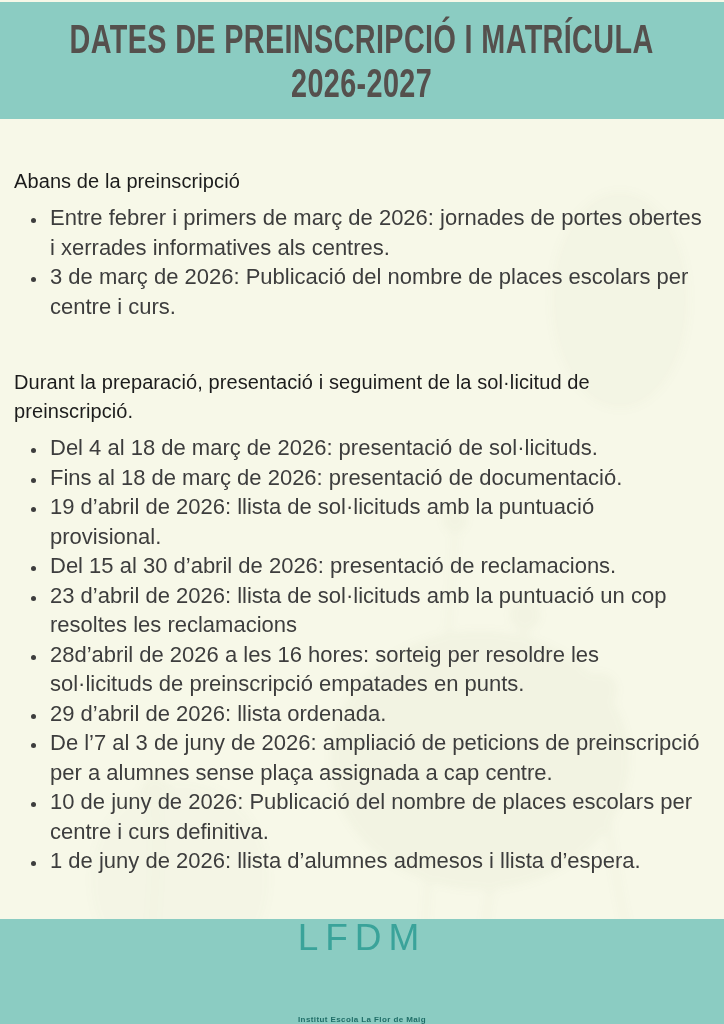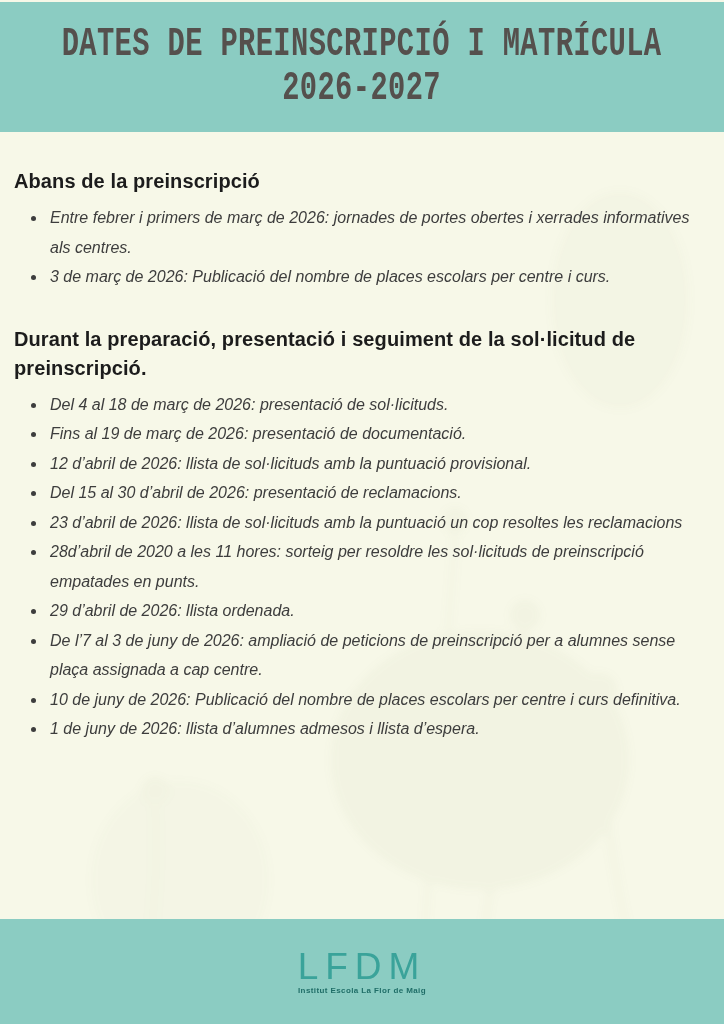--- a/index.html
+++ b/index.html
@@ -27,80 +27,78 @@
     pointer-events: none;
     filter: blur(5px);
     opacity: 0.55;
     z-index: 0;
   }
 
   
   .header-band {
     position: absolute;
     top: 2px; left: 0; right: 0;
-    height: 130px;
+    height: 117px;
     background: var(--band);
     display: flex;
     align-items: center;
     justify-content: center;
     z-index: 1;
-    font-family: Liberation Mono, monospace;
   }
   .poster-title {
     color: var(--title);
     font-weight: bold;
     font-size: 40px;
     line-height: 44px;
     text-align: center;
     letter-spacing: 0.5px;
     transform: scaleX(0.72);
     transform-origin: center;
     white-space: nowrap;
   }
 
   
   .content {
     position: absolute;
     top: 135px; left: 0; right: 0; bottom: 105px;
     padding: 32px 18px 0 14px;
     z-index: 1;
   }
-  section.sec + section.sec { margin-top: 33px; }
+  section.sec + section.sec { margin-top: 47px; }
   h2 {
     color: var(--heading);
     font-size: 20px;
     line-height: 29px;
-    font-weight: bold;
+    font-weight: normal;
     margin: 0 0 7px 0;
     letter-spacing: 0.1px;
   }
   ul.date-list {
     list-style: disc;
     padding-left: 33px;
     margin: 0;
   }
   ul.date-list li {
     color: var(--body);
-    font-size: 16px;
+    font-size: 22px;
     line-height: 29.5px;
     padding-left: 3px;
-    font-style: italic;
   }
   ul.date-list li::marker { color: var(--body); font-size: 16px; }
 
   
   .footer-band {
     position: absolute;
     left: 0; right: 0; bottom: 0;
     height: 105px;
     background: var(--band);
     display: flex;
     flex-direction: column;
     align-items: center;
-    justify-content: center;
+    justify-content: space-between;
     z-index: 1;
   }
   .logo-text {
     color: var(--logo);
     font-size: 37px;
     line-height: 38px;
     font-weight: 300;
     letter-spacing: 7px;
     font-family: "Liberation Sans", sans-serif;
   }
@@ -144,25 +142,25 @@
         <h2>Abans de la preinscripció</h2>
         <ul class="date-list">
           <li>Entre febrer i primers de març de 2026: jornades de portes obertes i xerrades informatives als centres.</li>
           <li>3 de març de 2026: Publicació del nombre de places escolars per centre i curs.</li>
         </ul>
       </section>
       <section class="sec">
         <h2>Durant la preparació, presentació i seguiment de la sol·licitud de preinscripció.</h2>
         <ul class="date-list">
           <li>Del 4 al 18 de març de 2026: presentació de sol·licituds.</li>
-          <li>Fins al 19 de març de 2026: presentació de documentació.</li>
-          <li>12 d’abril de 2026: llista de sol·licituds amb la puntuació provisional.</li>
+          <li>Fins al 18 de març de 2026: presentació de documentació.</li>
+          <li>19 d’abril de 2026: llista de sol·licituds amb la puntuació provisional.</li>
           <li>Del 15 al 30 d’abril de 2026: presentació de reclamacions.</li>
           <li>23 d’abril de 2026: llista de sol·licituds amb la puntuació un cop resoltes les reclamacions</li>
-          <li>28d’abril de 2020 a les 11 hores: sorteig per resoldre les sol·licituds de preinscripció empatades en punts.</li>
+          <li>28d’abril de 2026 a les 16 hores: sorteig per resoldre les sol·licituds de preinscripció empatades en punts.</li>
           <li>29 d’abril de 2026: llista ordenada.</li>
           <li>De l’7 al 3 de juny de 2026: ampliació de peticions de preinscripció per a alumnes sense plaça assignada a cap centre.</li>
           <li>10 de juny de 2026: Publicació del nombre de places escolars per centre i curs definitiva.</li>
           <li>1 de juny de 2026: llista d’alumnes admesos i llista d’espera.</li>
         </ul>
       </section>
       <section class="sec">
       </section>
     </div>
 </main>

